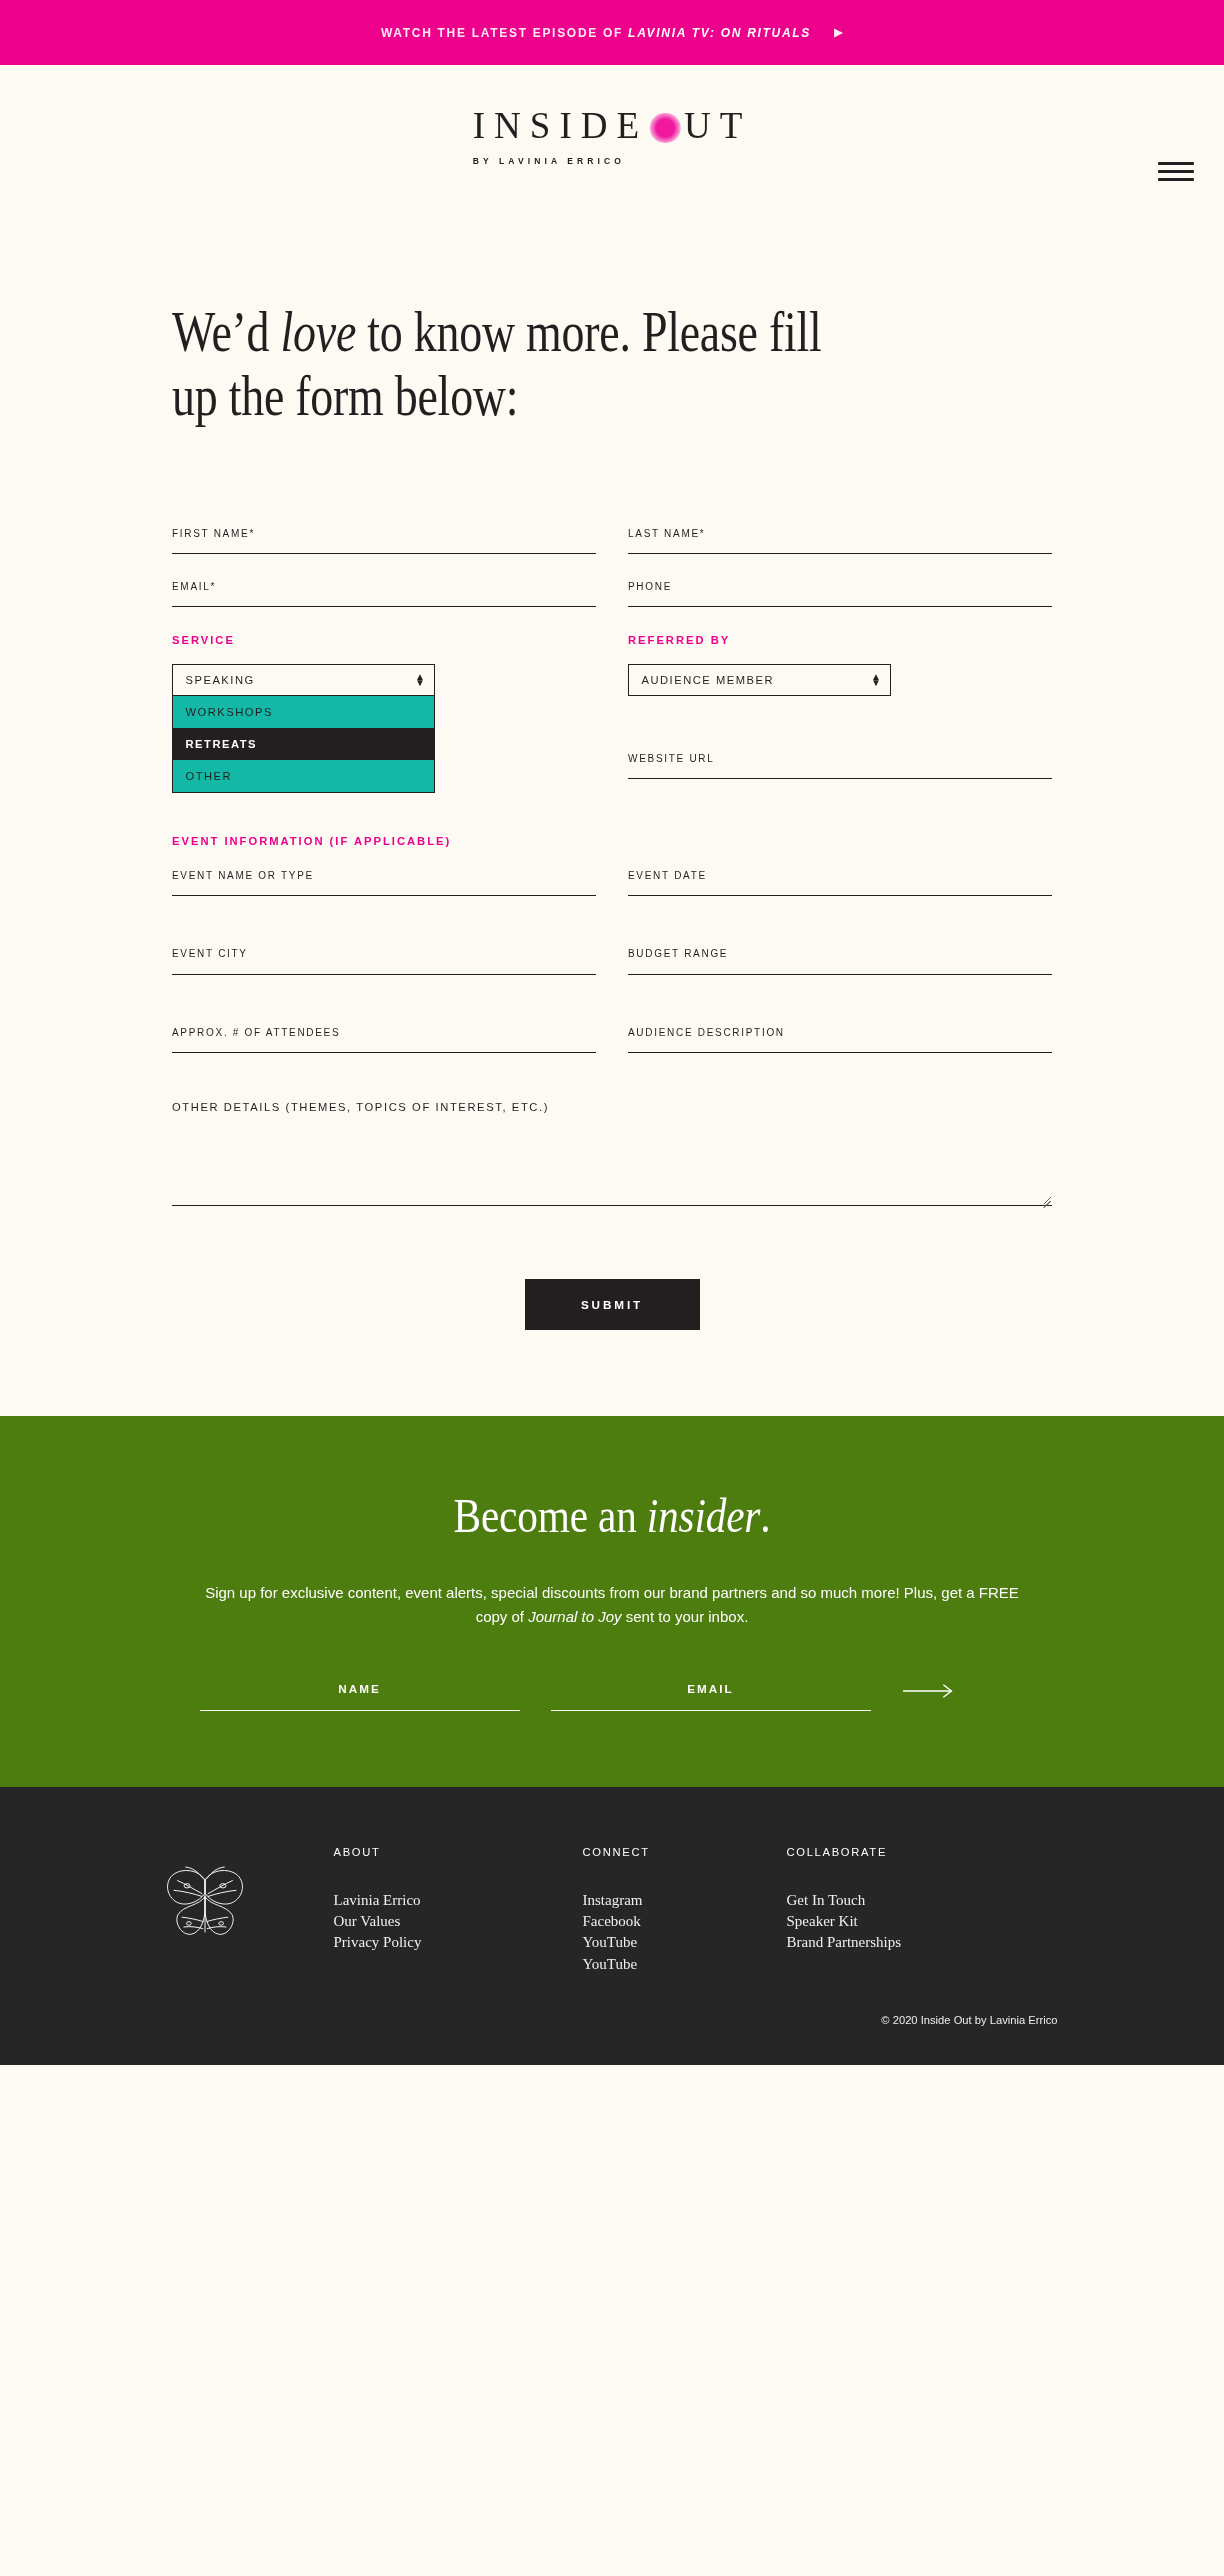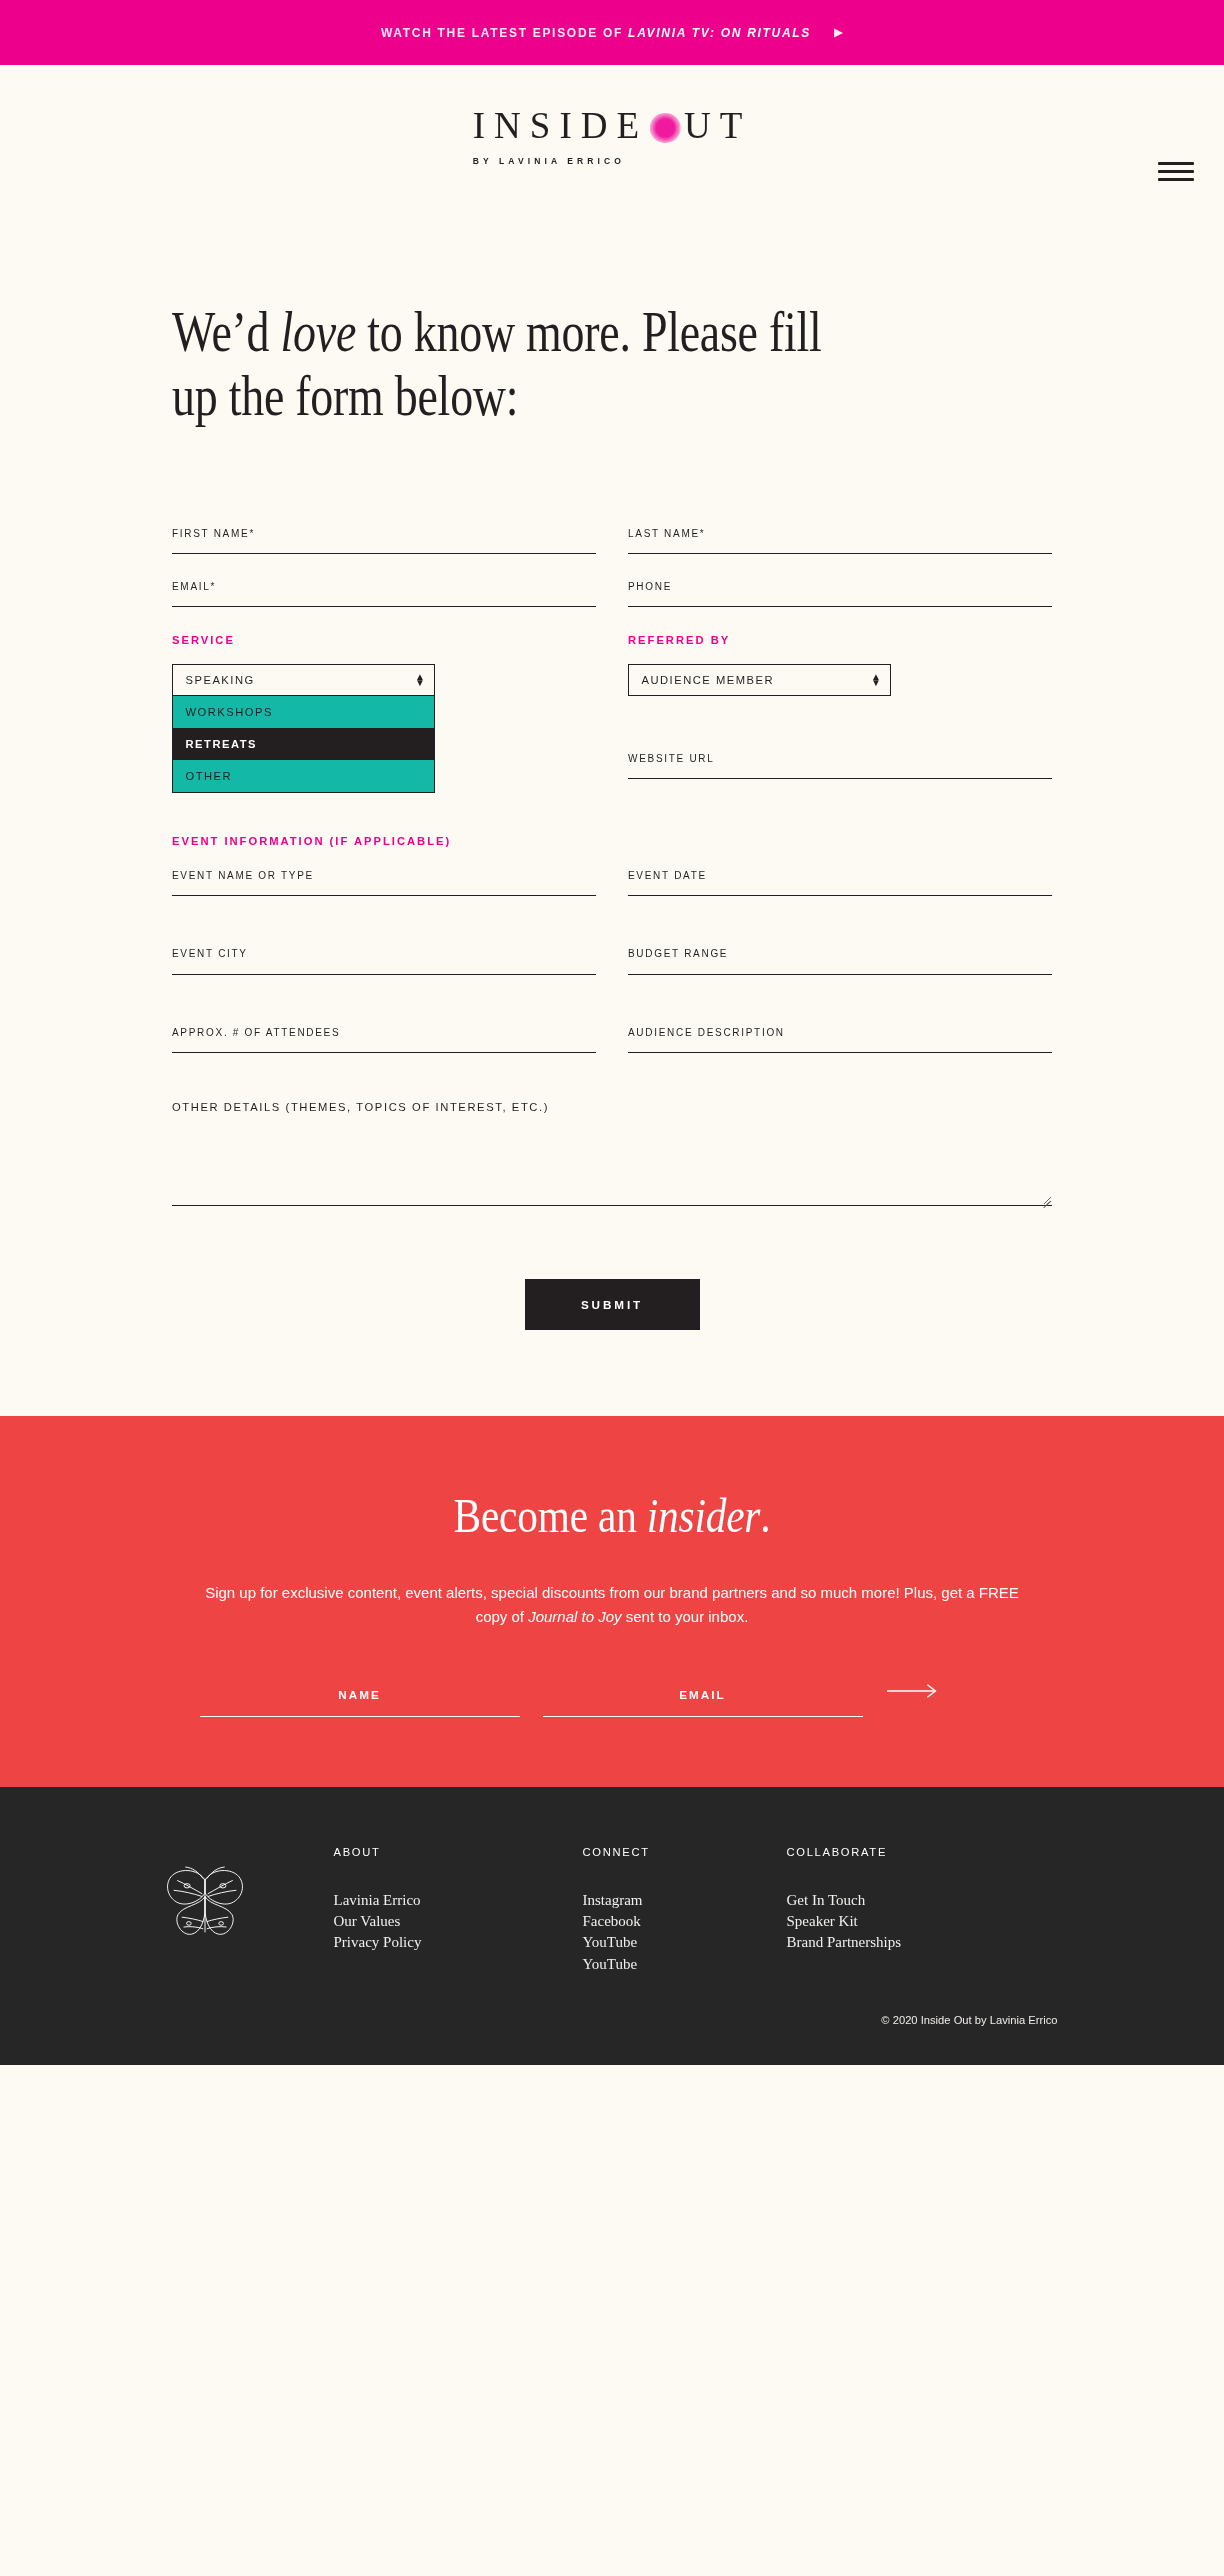--- a/index.html
+++ b/index.html
@@ -282,21 +282,21 @@
     font-size: 11.7px;
     letter-spacing: 2.9px;
     font-weight: 600;
     text-transform: uppercase;
     cursor: pointer;
     font-family: "Liberation Sans", sans-serif;
   }
 
   
   .insider {
-    background: #ef4444;
+    background: #4d7c0f;
     padding: 72px 6px 70px;
     text-align: center;
     color: #ffffff;
   }
   .insider-title {
     font-family: "Liberation Serif", serif;
     font-size: 48px;
     font-weight: 400;
     color: #ffffff;
     letter-spacing: -0.2px;
@@ -311,22 +311,22 @@
     color: #ffffff;
     font-family: "Liberation Sans", sans-serif;
     font-weight: 400;
   }
   .insider-copy em { font-style: italic; }
 
   .news-form {
     margin: 52px auto 0;
     width: 825px;
     display: flex;
-    align-items: flex-end;
-    gap: 23px;
+    align-items: flex-start;
+    gap: 31px;
   }
   .news-field { width: 320px; }
   .news-field .nlabel {
     display: block;
     font-size: 11.7px;
     letter-spacing: 2px;
     font-weight: 600;
     color: #ffffff;
     text-transform: uppercase;
     margin-bottom: 10px;

